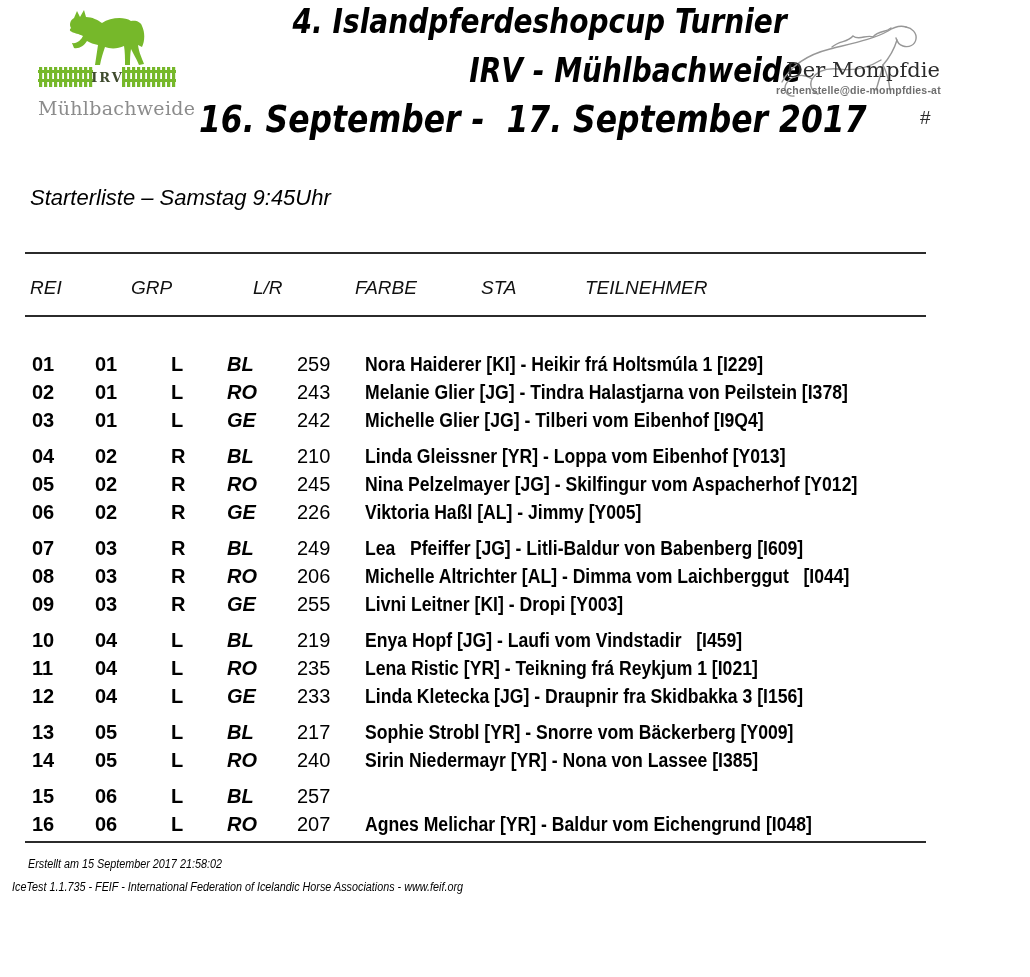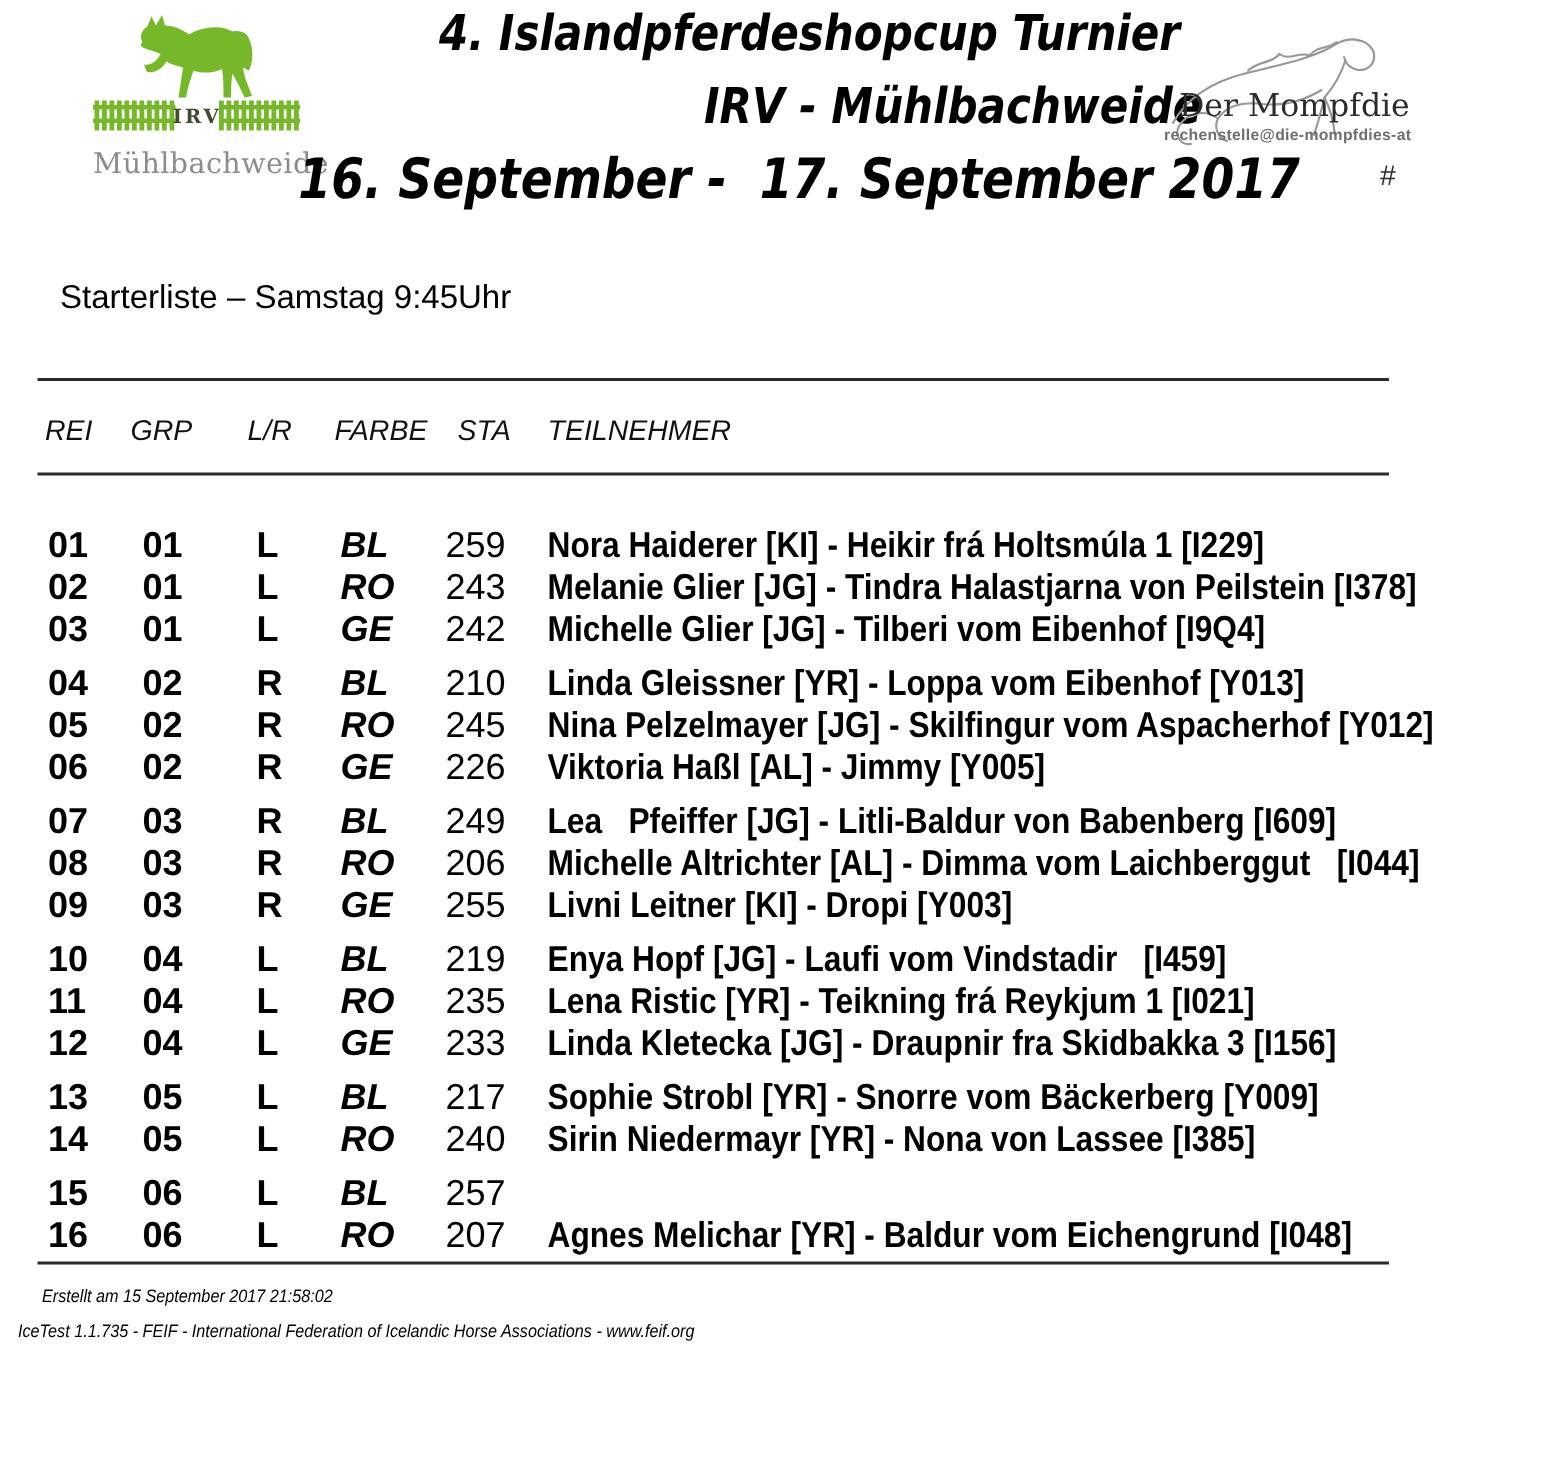--- a/index.html
+++ b/index.html
@@ -4,49 +4,49 @@
 <style>
   :root{
     --logo-green:#76b82a; --logo-text-gray:#8c8c8c; --irv-text:#3f4b2e;
     --sketch-gray:#979797; --ink:#000000; --rule:#2b2b2b;
   }
   html,body{margin:0;padding:0;background:#fff;}
   .page{position:relative;width:1030px;height:977px;background:#fff;overflow:hidden;
         font-family:"Liberation Sans","DejaVu Sans",sans-serif;color:var(--ink);}
 
   
-  .logo-left{position:absolute;left:38px;top:8px;width:138px;text-align:center;margin-left:24px;}
+  .logo-left{position:absolute;left:38px;top:8px;width:138px;text-align:center;}
   .logo-left-name{font-family:"DejaVu Serif","Liberation Serif",serif;font-size:19px;
                   color:var(--logo-text-gray);margin-top:1px;letter-spacing:.3px;}
   .title{position:absolute;left:140px;top:0px;width:690px;text-align:right;
          font-family:"DejaVu Sans",sans-serif;font-weight:bold;font-style:italic;}
   .title .line{display:block;line-height:43px;white-space:pre;}
   .title .line span{display:inline-block;transform:scaleX(.85);transform-origin:50% 50%;white-space:pre;}
   .title .l1 span,.title .l2 span{font-size:33px;}
   .title .l3 span{font-size:37px;}
   .logo-right{position:absolute;left:770px;top:18px;width:164px;height:96px;}
   .logo-right svg{position:absolute;left:0;top:0;}
   .mompfdie-name{position:absolute;left:16px;top:40px;font-family:"DejaVu Serif","Liberation Serif",serif;
                  font-size:21px;color:#2b2b2b;white-space:nowrap;}
   .mompfdie-email{position:absolute;left:6px;top:66px;font-size:10.5px;font-weight:bold;
                   color:#6e6e6e;letter-spacing:.2px;white-space:nowrap;}
   .hash{position:absolute;left:920px;top:107px;font-size:19px;color:#2b2b2b;}
 
   
   .doc-title{position:absolute;left:30px;top:147px;font-size:27px;font-weight:bold;letter-spacing:.2px;}
-  .doc-subtitle{position:absolute;left:30px;top:185px;font-size:22px;margin-left:10px;}
+  .doc-subtitle{position:absolute;left:30px;top:185px;font-size:22px;font-style:italic;}
 
   
   .rule{position:absolute;left:25px;width:901px;height:2px;background:var(--rule);}
   .rule-top{top:252px;} .rule-head{top:315px;} .rule-foot{top:841px;}
   .grid-row{display:grid;grid-template-columns:57px 78px 58px 74px 68px 1fr;}
-  .thead{position:absolute;left:30px;top:277px;width:896px;font-style:italic;font-size:19px;color:#111;}
+  .thead{position:absolute;left:30px;top:277px;width:896px;font-style:italic;font-size:19px;color:#111;gap:44px;}
   .thead .h-sta{padding-left:8px;} .thead .h-teil{padding-left:0;}
   .tbody{position:absolute;left:30px;top:350px;width:896px;}
-  .body-row{height:28px;align-items:center;font-weight:bold;font-size:24px;}
+  .body-row{height:28px;align-items:center;font-weight:bold;font-size:20px;}
   .body-row.group-start{margin-top:8px;}
   .c-rei{padding-left:2px;} .c-grp{padding-left:8px;} .c-lr{padding-left:6px;}
   .c-farbe{padding-left:4px;font-style:italic;} .c-sta{font-weight:normal;padding-left:0;}
   .c-teil{overflow:visible;white-space:pre;}
   .c-teil .condense{display:inline-block;transform:scaleX(.88);transform-origin:0 50%;white-space:pre;}
 
   
   .footer-line{position:absolute;font-style:italic;font-size:12px;white-space:nowrap;}
   .footer-line .condense{display:inline-block;transform:scaleX(.9);transform-origin:0 50%;white-space:pre;}
   .f1{left:28px;top:857px;} .f2{left:12px;top:880px;}

